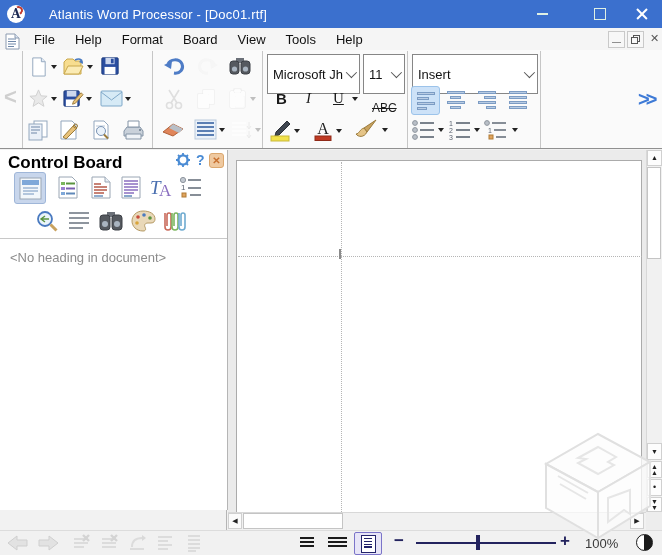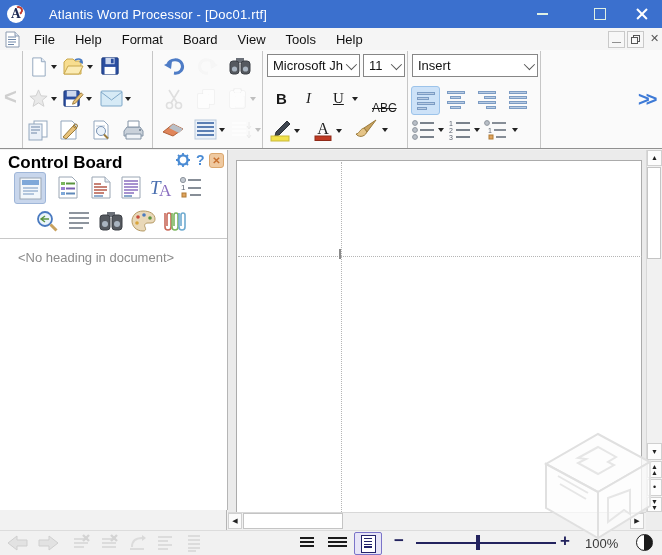--- a/index.html
+++ b/index.html
@@ -15,52 +15,52 @@
   .logo::after{content:"";position:absolute;top:1px;right:2px;width:5px;height:5px;border-radius:50%;
         border:2px solid #C23B2E;border-left-color:transparent;border-bottom-color:transparent;transform:rotate(20deg)}
   .wtitle{color:#fff;font-size:13px;margin-left:24px;letter-spacing:.2px}
   .wbtn{position:absolute;top:0;width:40px;height:28px;display:flex;align-items:center;justify-content:center}
   .minbar{width:11px;height:2px;background:#DFF0E4}
   .maxbox{width:10px;height:10px;border:1.6px solid #DFF0E4}
   .xwrap{position:relative;width:12px;height:12px}
   .xwrap i{position:absolute;left:-1px;top:5px;width:14px;height:1.8px;background:#fff;display:block}
   .xwrap i:first-child{transform:rotate(45deg)}.xwrap i:last-child{transform:rotate(-45deg)}
   
-  .menubar{left:0;top:28px;width:662px;height:22px;background:#F5F5F5;display:flex;align-items:center}
+  .menubar{left:0;top:28px;width:662px;height:22px;background:#F5F5F5;display:flex;align-items:flex-end}
   .menu-item{font-size:13px;color:#111;padding:0 10px;height:22px;display:flex;align-items:center}
   .mdib{position:absolute;top:31px;width:15px;height:15px;border:1px solid #C9C9C9;background:#F7F7F7;
         display:flex;align-items:center;justify-content:center;color:#555;font-size:9px}
   
   .toolzone{left:0;top:50px;width:662px;height:99px;background:#FAFAFA;border-bottom:1px solid #909090;box-sizing:border-box}
   .vsep{position:absolute;top:51px;height:97px;width:0;border-left:1px solid #C6C6C6}
   .tb{position:absolute;display:flex;align-items:center;gap:2px}
   .dd{width:0;height:0;border-left:3.5px solid transparent;border-right:3.5px solid transparent;border-top:4.5px solid #222}
   .dd.dis{border-top-color:#BFBFBF}
   .dis svg{filter:grayscale(1) brightness(1.35) opacity(.55)}
   .chev{color:#CFCFCF;font-size:22px;font-weight:bold}
   .chev2{color:#3E7AD6;font-size:20px;font-weight:bold;letter-spacing:-4px}
-  .combo{position:absolute;height:23px;background:#fff;border:1px solid #868686;box-sizing:border-box;
+  .combo{position:absolute;height:40px;background:#fff;border:1px solid #868686;box-sizing:border-box;
          display:flex;align-items:center;font-size:13px;color:#111;padding-left:5px;overflow:hidden;white-space:nowrap}
   .combo .car{margin-left:auto;margin-right:5px;width:7px;height:7px;border-right:1.5px solid #555;
          border-bottom:1.5px solid #555;transform:rotate(45deg) translateY(-2px);flex:none}
   .fmt{position:absolute;font-size:15px;color:#1a1a1a;font-family:"Liberation Serif",serif}
   .alignbtn{position:absolute;width:27px;height:27px;border-radius:3px;display:flex;align-items:center;justify-content:center}
   .alignbtn.sel{background:#CDE2F8;border:1px solid #9CC3EA}
   .bars{display:flex;flex-direction:column;gap:2px}
   .bars i{display:block;height:3px;background:#B9CCE4;border:1px solid #7C9CC4;box-sizing:border-box}
   
   .cboard{left:0;top:150px;width:227px;height:360px;background:#fff;border-right:1px solid #B5B5B5;box-sizing:content-box}
   .cb-title{position:absolute;left:8px;top:3px;font-size:17px;font-weight:bold;color:#000}
   .cb-help{position:absolute;top:2px;font-size:14px;font-weight:bold;color:#4A8BD4}
   .cb-close{position:absolute;top:3px;width:13px;height:13px;background:#EFC9A0;border:1px solid #DBA76E;border-radius:3px;
             display:flex;align-items:center;justify-content:center;color:#C76F2E;font-size:10px;font-weight:bold}
   .cbicon{position:absolute;width:30px;height:30px;display:flex;align-items:center;justify-content:center;border-radius:3px}
   .cbicon.sel{background:#C8D6EC;border:1px solid #9FB6D8}
   .cb-divider{position:absolute;left:0;top:88px;width:227px;border-top:1px solid #C8C8C8}
-  .cb-empty{position:absolute;left:18px;top:100px;font-size:13px;color:#8C8C8C}
+  .cb-empty{position:absolute;left:10px;top:100px;font-size:13px;color:#8C8C8C}
   
   .docpane{left:228px;top:150px;width:418px;height:362px;background:#EBEBEB}
   .page{position:absolute;left:8px;top:10px;width:406px;height:352px;background:#fff;
         border:1px solid #ABABAB;border-bottom:none;box-sizing:border-box}
   .vguide{position:absolute;left:104px;top:1px;height:350px;border-left:1px dotted #B5B5B5}
   .hguide{position:absolute;left:1px;top:95px;width:404px;border-top:1px dotted #B5B5B5}
   .caret{position:absolute;left:102px;top:88px;width:2px;height:10px;background:#8a8a8a}
   
   .vscroll{left:646px;top:150px;width:16px;height:362px;background:#F1F1F1;border-left:1px solid #D8D8D8;box-sizing:border-box}
   .sbtn{position:absolute;left:647px;width:15px;background:#FDFDFD;border:1px solid #D0D0D0;box-sizing:border-box;

